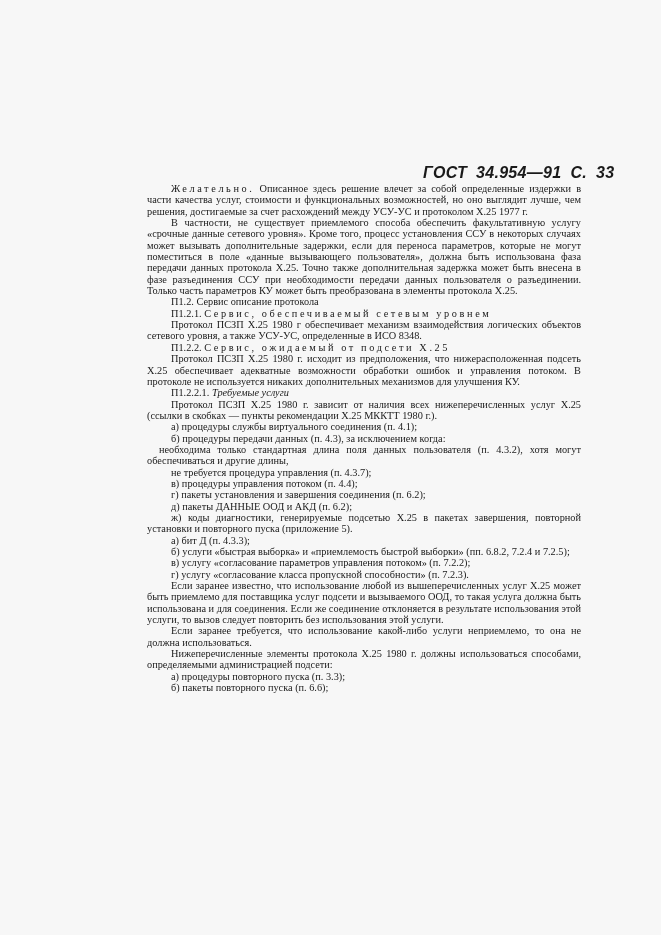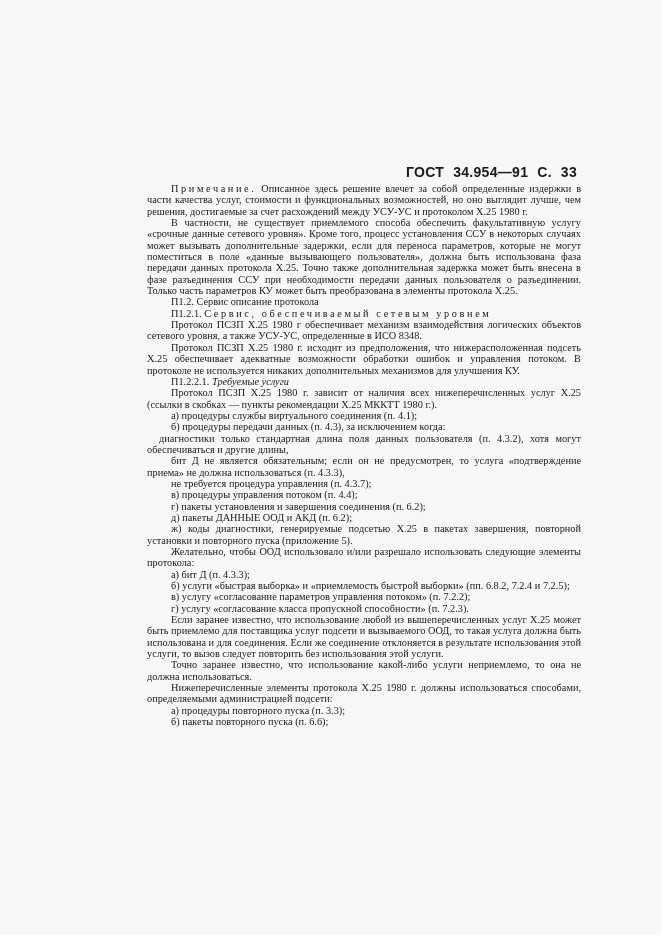--- a/index.html
+++ b/index.html
@@ -5,23 +5,23 @@
   html, body { margin: 0; padding: 0; }
   body {
     width: 661px; height: 935px;
     background: #f7f7f7;
     position: relative;
     overflow: hidden;
     font-family: "Liberation Serif", "DejaVu Serif", serif;
     color: #1a1a1a;
   }
   .header {
-    position: absolute; top: 164px; left: 406px;
+    position: absolute; top: 164px; left: 423px;
     font-family: "Liberation Sans", "DejaVu Sans", sans-serif;
-    font-weight: bold; font-size: 14px; letter-spacing: 0.3px;
+    font-weight: bold; font-size: 16px; letter-spacing: 0.3px; font-style: italic;
   }
   .header span { margin-right: 9px; }
   .content {
     position: absolute; top: 183px; left: 147px; width: 434px;
     font-size: 10.3px; line-height: 11.35px;
     text-align: justify;
   }
   .content p { margin: 0; }
   .ind { text-indent: 24px; }
   .ind2 { text-indent: 12px; }
@@ -29,40 +29,39 @@
   .it { font-style: italic; margin-top: 44px; }
 </style>
 </head>
 <body>
 
 <div class="header">
   <span>ГОСТ</span><span>34.954—91</span><span>С.</span><span>33</span>
 </div>
 
 <div class="content">
-  <p class="ind"><span class="spaced">Примечание.</span> <span>Описанное здесь решение влечет за собой определенные издержки в части качества услуг, стоимости и функциональных возможностей, но оно выглядит лучше, чем решения, достигаемые за счет расхождений между УСУ-УС и протоколом X.25 1980 г.</span></p>
+  <p class="ind"><span class="spaced">Желательно.</span> <span>Описанное здесь решение влечет за собой определенные издержки в части качества услуг, стоимости и функциональных возможностей, но оно выглядит лучше, чем решения, достигаемые за счет расхождений между УСУ-УС и протоколом X.25 1977 г.</span></p>
   <p class="ind">В частности, не существует приемлемого способа обеспечить факультативную услугу «срочные данные сетевого уровня». Кроме того, процесс установления ССУ в некоторых случаях может вызывать дополнительные задержки, если для переноса параметров, которые не могут поместиться в поле «данные вызывающего пользователя», должна быть использована фаза передачи данных протокола X.25. Точно также дополнительная задержка может быть внесена в фазе разъединения ССУ при необходимости передачи данных пользователя о разъединении. Только часть параметров КУ может быть преобразована в элементы протокола X.25.</p>
   <p class="ind">П1.2. Сервис описание протокола</p>
   <p class="ind"><span>П1.2.1.</span> <span class="spaced">Сервис, обеспечиваемый сетевым уровнем</span></p>
   <p class="ind">Протокол ПСЗП X.25 1980 г обеспечивает механизм взаимодействия логических объектов сетевого уровня, а также УСУ-УС, определенные в ИСО 8348.</p>
+  <p class="ind"><span>П1.2.2.</span> <span class="spaced">Сервис, ожидаемый от подсети X.25</span></p>
   <p class="ind">Протокол ПСЗП X.25 1980 г. исходит из предположения, что нижерасположенная подсеть X.25 обеспечивает адекватные возможности обработки ошибок и управления потоком. В протоколе не используется никаких дополнительных механизмов для улучшения КУ.</p>
   <p class="ind"><span>П1.2.2.1.</span> <span class="it">Требуемые услуги</span></p>
   <p class="ind">Протокол ПСЗП X.25 1980 г. зависит от наличия всех нижеперечисленных услуг X.25 (ссылки в скобках — пункты рекомендации X.25 МККТТ 1980 г.).</p>
   <p class="ind">а) процедуры службы виртуального соединения (п. 4.1);</p>
   <p class="ind">б) процедуры передачи данных (п. 4.3), за исключением когда:</p>
-  <p class="ind2">диагностики только стандартная длина поля данных пользователя (п. 4.3.2), хотя могут обеспечиваться и другие длины,</p>
-  <p class="ind">бит Д не является обязательным; если он не предусмотрен, то услуга «подтверждение приема» не должна использоваться (п. 4.3.3),</p>
+  <p class="ind2">необходима только стандартная длина поля данных пользователя (п. 4.3.2), хотя могут обеспечиваться и другие длины,</p>
   <p class="ind">не требуется процедура управления (п. 4.3.7);</p>
   <p class="ind">в) процедуры управления потоком (п. 4.4);</p>
   <p class="ind">г) пакеты установления и завершения соединения (п. 6.2);</p>
   <p class="ind">д) пакеты ДАННЫЕ ООД и АКД (п. 6.2);</p>
   <p class="ind">ж) коды диагностики, генерируемые подсетью X.25 в пакетах завершения, повторной установки и повторного пуска (приложение 5).</p>
-  <p class="ind">Желательно, чтобы ООД использовало и/или разрешало использовать следующие элементы протокола:</p>
   <p class="ind">а) бит Д (п. 4.3.3);</p>
   <p class="ind">б) услуги «быстрая выборка» и «приемлемость быстрой выборки» (пп. 6.8.2, 7.2.4 и 7.2.5);</p>
   <p class="ind">в) услугу «согласование параметров управления потоком» (п. 7.2.2);</p>
   <p class="ind">г) услугу «согласование класса пропускной способности» (п. 7.2.3).</p>
   <p class="ind">Если заранее известно, что использование любой из вышеперечисленных услуг X.25 может быть приемлемо для поставщика услуг подсети и вызываемого ООД, то такая услуга должна быть использована и для соединения. Если же соединение отклоняется в результате использования этой услуги, то вызов следует повторить без использования этой услуги.</p>
-  <p class="ind">Точно заранее известно, что использование какой-либо услуги неприемлемо, то она не должна использоваться.</p>
+  <p class="ind">Если заранее требуется, что использование какой-либо услуги неприемлемо, то она не должна использоваться.</p>
   <p class="ind">Нижеперечисленные элементы протокола X.25 1980 г. должны использоваться способами, определяемыми администрацией подсети:</p>
   <p class="ind">а) процедуры повторного пуска (п. 3.3);</p>
   <p class="ind">б) пакеты повторного пуска (п. 6.6);</p>
 </div>
 
 </body></html>

